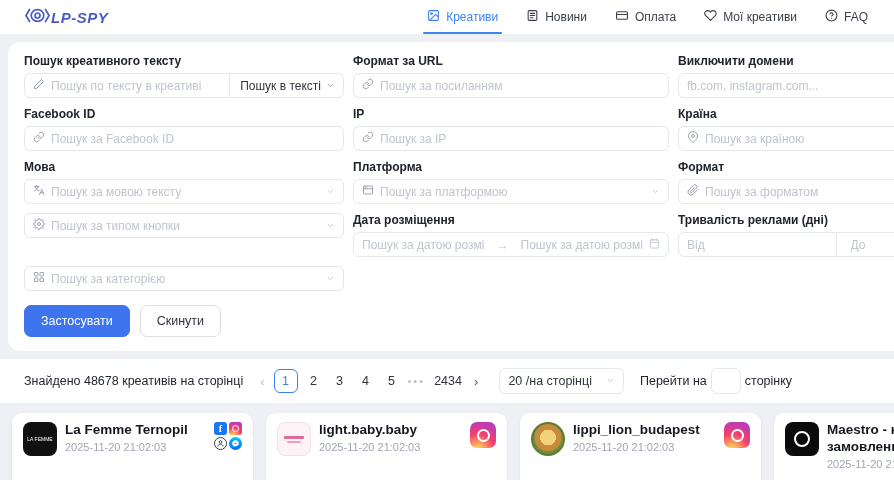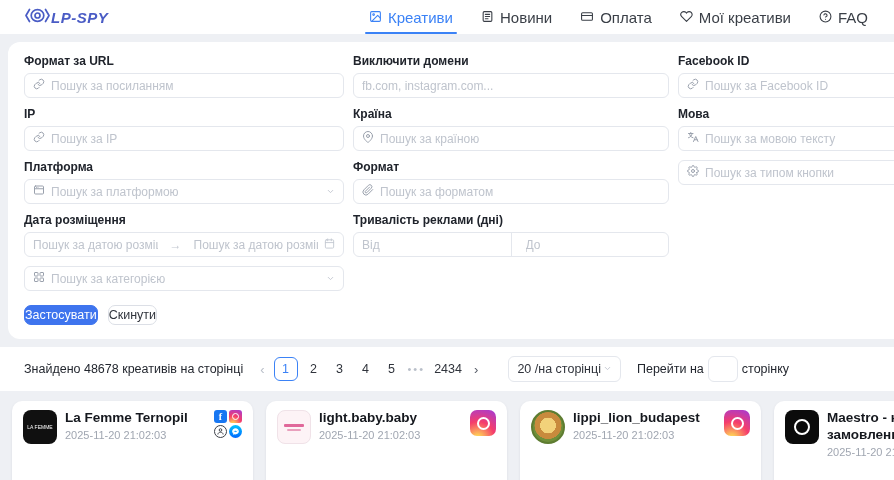--- a/index.html
+++ b/index.html
@@ -5,21 +5,21 @@
   * { margin:0; padding:0; box-sizing:border-box; }
   html,body { width:894px; height:480px; overflow:hidden; background:#eef0f4;
     font-family:"Liberation Sans", sans-serif; color:#1b1f27; }
 
   
   .topbar { height:34px; background:#fff; display:flex; align-items:center;
     justify-content:space-between; padding:0 26px 0 24px; }
   .logo { display:flex; align-items:center; }
   .logo-text { font-size:15px; font-weight:bold; font-style:italic; color:#4a5cc5; letter-spacing:.5px; }
   .nav { display:flex; align-items:center; gap:28px; height:100%; }
-  .nav-item { display:flex; align-items:center; gap:6px; font-size:15px; color:#3a3f47;
+  .nav-item { display:flex; align-items:center; gap:6px; font-size:12px; color:#3a3f47;
     height:100%; cursor:pointer; position:relative; }
   .nav-item svg { stroke:#3a3f47; }
   .nav-item.active { color:#3b82f6; }
   .nav-item.active svg { stroke:#3b82f6; }
   .nav-item.active::after { content:""; position:absolute; left:-4px; right:-4px; bottom:0;
     height:2px; background:#3b82f6; border-radius:2px; }
 
   
   .panel { margin:8px 0 0 8px; width:1005px; background:#fff; border-radius:12px;
     padding:12px 16px 14px; }
@@ -31,38 +31,38 @@
   .ctl .ph { white-space:nowrap; overflow:hidden; flex:1; }
   .ctl .chev { margin-left:auto; flex-shrink:0; }
   .ctl .chev svg { stroke:#c3c8d1; }
   .combo { padding-right:0; }
   .combo .mode { display:flex; align-items:center; gap:5px; border-left:1px solid #e4e7ed;
     height:100%; padding:0 8px 0 10px; color:#30343c; font-size:12px; white-space:nowrap; cursor:pointer; }
   .range .arrow { color:#c3c8d1; font-size:12px; padding:0 6px; }
   .dur-div { width:1px; height:100%; background:#e4e7ed; margin:0 8px; }
   .cat-row { margin-top:9px; width:320px; }
   .btns { margin-top:14px; display:flex; gap:10px; }
-  .btn { height:20px; border-radius:7px; font-size:12.5px; padding:0 0; cursor:pointer;
+  .btn { height:32px; border-radius:7px; font-size:12.5px; padding:0 16px; cursor:pointer;
     font-family:inherit; }
   .btn-apply { background:#3e74ee; border:1px solid #3e74ee; color:#fff; }
   .btn-reset { background:#fff; border:1px solid #dcdfe6; color:#30343c; }
 
   
   .results { margin-top:8px; background:#fff; height:44px; display:flex; align-items:center;
     padding:0 24px; gap:8px; width:1005px; }
   .found { font-size:12.5px; color:#23272f; margin-right:6px; }
   .pg { display:flex; align-items:center; gap:6px; }
   .pg-arrow { color:#b9bfc9; font-size:13px; padding:0 3px; cursor:pointer; }
   .pg-arrow.next { color:#555b66; }
   .pg-num { font-size:12.5px; color:#30343c; min-width:20px; text-align:center; cursor:pointer; }
   .pg-num.cur { border:1px solid #3b82f6; color:#3b82f6; border-radius:6px; width:24px; height:24px;
     line-height:22px; }
   .pg-dots { color:#b9bfc9; font-size:11px; letter-spacing:2px; }
-  .psize { display:flex; align-items:center; gap:2px; border:1px solid #e4e7ed; border-radius:6px;
-    height:26px; padding:0 8px; font-size:12.5px; color:#30343c; margin-left:19px; cursor:pointer; }
+  .psize { display:flex; align-items:center; gap:14px; border:1px solid #e4e7ed; border-radius:6px;
+    height:26px; padding:0 8px; font-size:12.5px; color:#30343c; margin-left:10px; cursor:pointer; }
   .goto { display:flex; align-items:center; gap:4px; font-size:12.5px; color:#23272f; margin-left:8px; }
   .goto input { width:30px; height:26px; border:1px solid #e4e7ed; border-radius:6px; }
 
   
   .cards { margin-top:10px; padding:0 12px; display:flex; gap:13px; }
   .card { width:241px; flex-shrink:0; background:#fff; border-radius:10px;
     box-shadow:0 1px 3px rgba(20,30,60,.08); padding:9px 11px; height:90px; }
   .chead { display:flex; gap:8px; }
   .avatar { width:34px; height:34px; border-radius:8px; flex-shrink:0; display:flex;
     align-items:center; justify-content:center; overflow:hidden; }
@@ -138,20 +138,35 @@
             <path d="M12 17h.01"></path>
           </svg></span>
       <span>FAQ</span>
     </div>
   </div>
 </div>
 
 <div class="panel">
   <div class="fgrid">
 
+    <div class="field">
+      <label>Пошук креативного тексту</label>
+      <div class="ctl combo">
+        <span><svg width="12" height="12" viewBox="0 0 24 24" fill="none" stroke-width="2" stroke-linecap="round" stroke-linejoin="round">
+              <path d="M17 3l4 4L7 21H3v-4L17 3z"></path>
+            </svg></span>
+        <span class="ph">Пошук по тексту в креативі</span>
+        <span class="mode">
+          <span>Пошук в тексті</span>
+          <span><svg width="9" height="9" viewBox="0 0 24 24" fill="none" stroke="#c3c8d1" stroke-width="2.5" stroke-linecap="round">
+                <path d="M6 9l6 6 6-6"></path>
+              </svg></span>
+        </span>
+      </div>
+    </div>
 
     <div class="field">
       <label>Формат за URL</label>
       <div class="ctl">
         <span><svg width="12" height="12" viewBox="0 0 24 24" fill="none" stroke-width="2" stroke-linecap="round" stroke-linejoin="round">
               <path d="M10 13a5 5 0 007.5.5l3-3a5 5 0 00-7-7l-1.7 1.7"></path>
               <path d="M14 11a5 5 0 00-7.5-.5l-3 3a5 5 0 007 7l1.7-1.7"></path>
             </svg></span>
         <span class="ph">Пошук за посиланням</span>
       </div>

